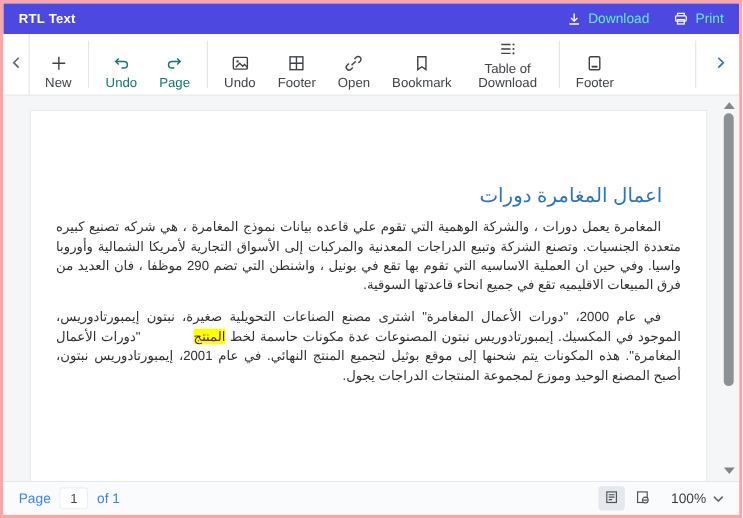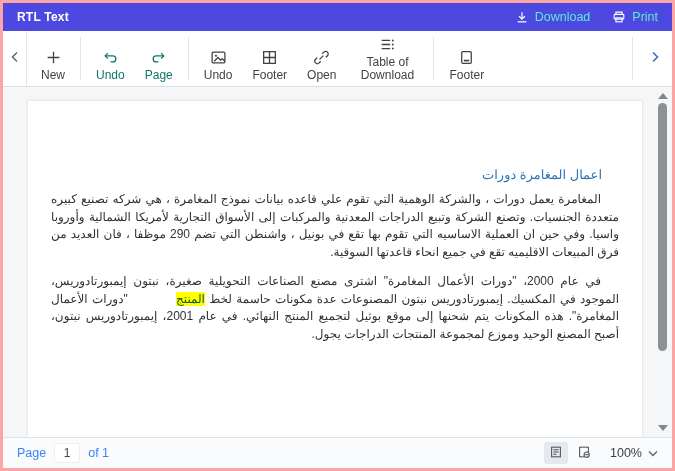--- a/index.html
+++ b/index.html
@@ -23,23 +23,23 @@
   .tb-item.disabled { color:#0f766e; cursor:default; }
   .tb-item svg { display:block; }
   .tb-sep { width:1px; background:#e2e4e7; margin:6px 5px; }
   .toolbar-right { margin-left:auto; display:flex; align-items:center; }
   .toolbar-right .tb-sep { align-self:stretch; }
   .nav-btn.right { width:34px; color:#3a6fc9; }
 
   
   .viewer { position:relative; flex:1 1 auto; background:#f5f6f8; overflow:hidden; }
   .page { position:absolute; left:24px; top:13px; width:616px; height:560px; background:#fff; border:1px solid #e7e9eb; box-shadow:0 0 2px rgba(0,0,0,.04); padding:66px 23px 0 23px; direction:rtl; }
-  .doc-heading { color:#2e75b6; font-size:13px; font-weight:400; text-align:right; text-indent:17px; margin-bottom:9px; }
+  .doc-heading { color:#2e75b6; font-size:18px; font-weight:400; text-align:right; text-indent:17px; margin-bottom:9px; }
   .doc-p { color:#2f3235; font-size:12px; line-height:17.5px; text-align:justify; text-indent:18px; margin-bottom:12px; }
-  .doc-p mark { background:#ffff00; color:#14532d;margin-left:44px; }
+  .doc-p mark { background:#ffff00; color:#4c1d95;margin-left:44px; }
 
   
   .vscroll { position:absolute; top:2px; right:2px; bottom:2px; width:15px; display:flex; flex-direction:column; align-items:center; }
   .sb-arrow { width:0; height:0; border-left:5px solid transparent; border-right:5px solid transparent; flex:0 0 auto; margin:4px 0; cursor:pointer; }
   .sb-arrow.up { border-bottom:6px solid #80868c; }
   .sb-arrow.down { border-top:6px solid #80868c; }
   .sb-track { flex:1; width:100%; display:flex; justify-content:center; }
   .sb-thumb { width:9px; height:248px; background:#8c9196; border-radius:5px; cursor:pointer; }
 
   
@@ -145,20 +145,28 @@
       <button class="tb-item">
         <span>
             <svg width="17" height="17" viewBox="0 0 16 16" fill="none" stroke="currentColor" stroke-width="1.2">
               <path d="M6.2 9.8l3.6-3.6"></path>
               <path d="M7.3 11.6l-1.5 1.5a2.4 2.4 0 0 1-3.4-3.4l1.5-1.5"></path>
               <path d="M8.7 4.4l1.5-1.5a2.4 2.4 0 0 1 3.4 3.4l-1.5 1.5"></path>
             </svg>
           </span>
         <span class="tb-label">Open</span>
       </button>
+      <button class="tb-item">
+        <span>
+            <svg width="17" height="17" viewBox="0 0 16 16" fill="none" stroke="currentColor" stroke-width="1.2">
+              <path d="M4.5 2.5h7V13.5L8 11l-3.5 2.5z"></path>
+            </svg>
+          </span>
+        <span class="tb-label">Bookmark</span>
+      </button>
       <button class="tb-item" style="min-width:64px;">
         <span>
             <svg width="17" height="17" viewBox="0 0 16 16" fill="none" stroke="currentColor" stroke-width="1.2">
               <path d="M2.5 4.2h8M2.5 8h8M2.5 11.8h8"></path>
               <circle cx="13" cy="4.2" r=".9" fill="currentColor" stroke="none"></circle>
               <circle cx="13" cy="8" r=".9" fill="currentColor" stroke="none"></circle>
               <circle cx="13" cy="11.8" r=".9" fill="currentColor" stroke="none"></circle>
             </svg>
           </span>
         <span class="tb-label" style="max-width:62px;">Table of Download</span>

